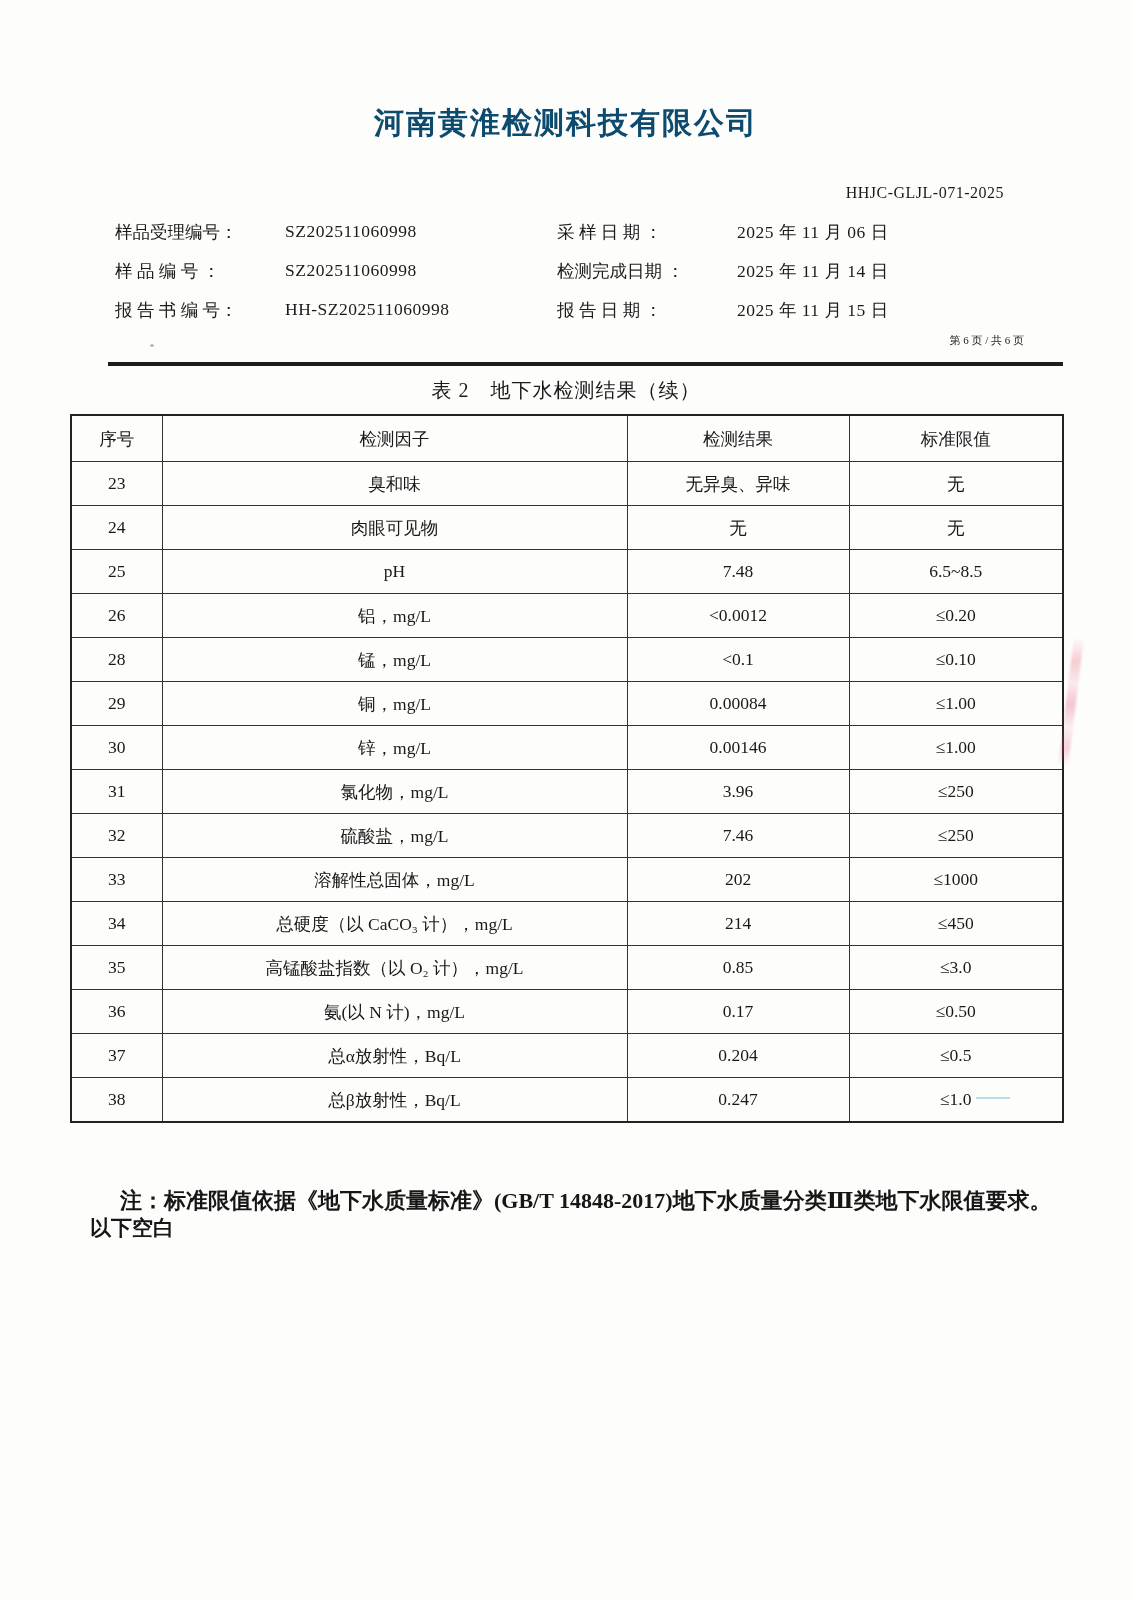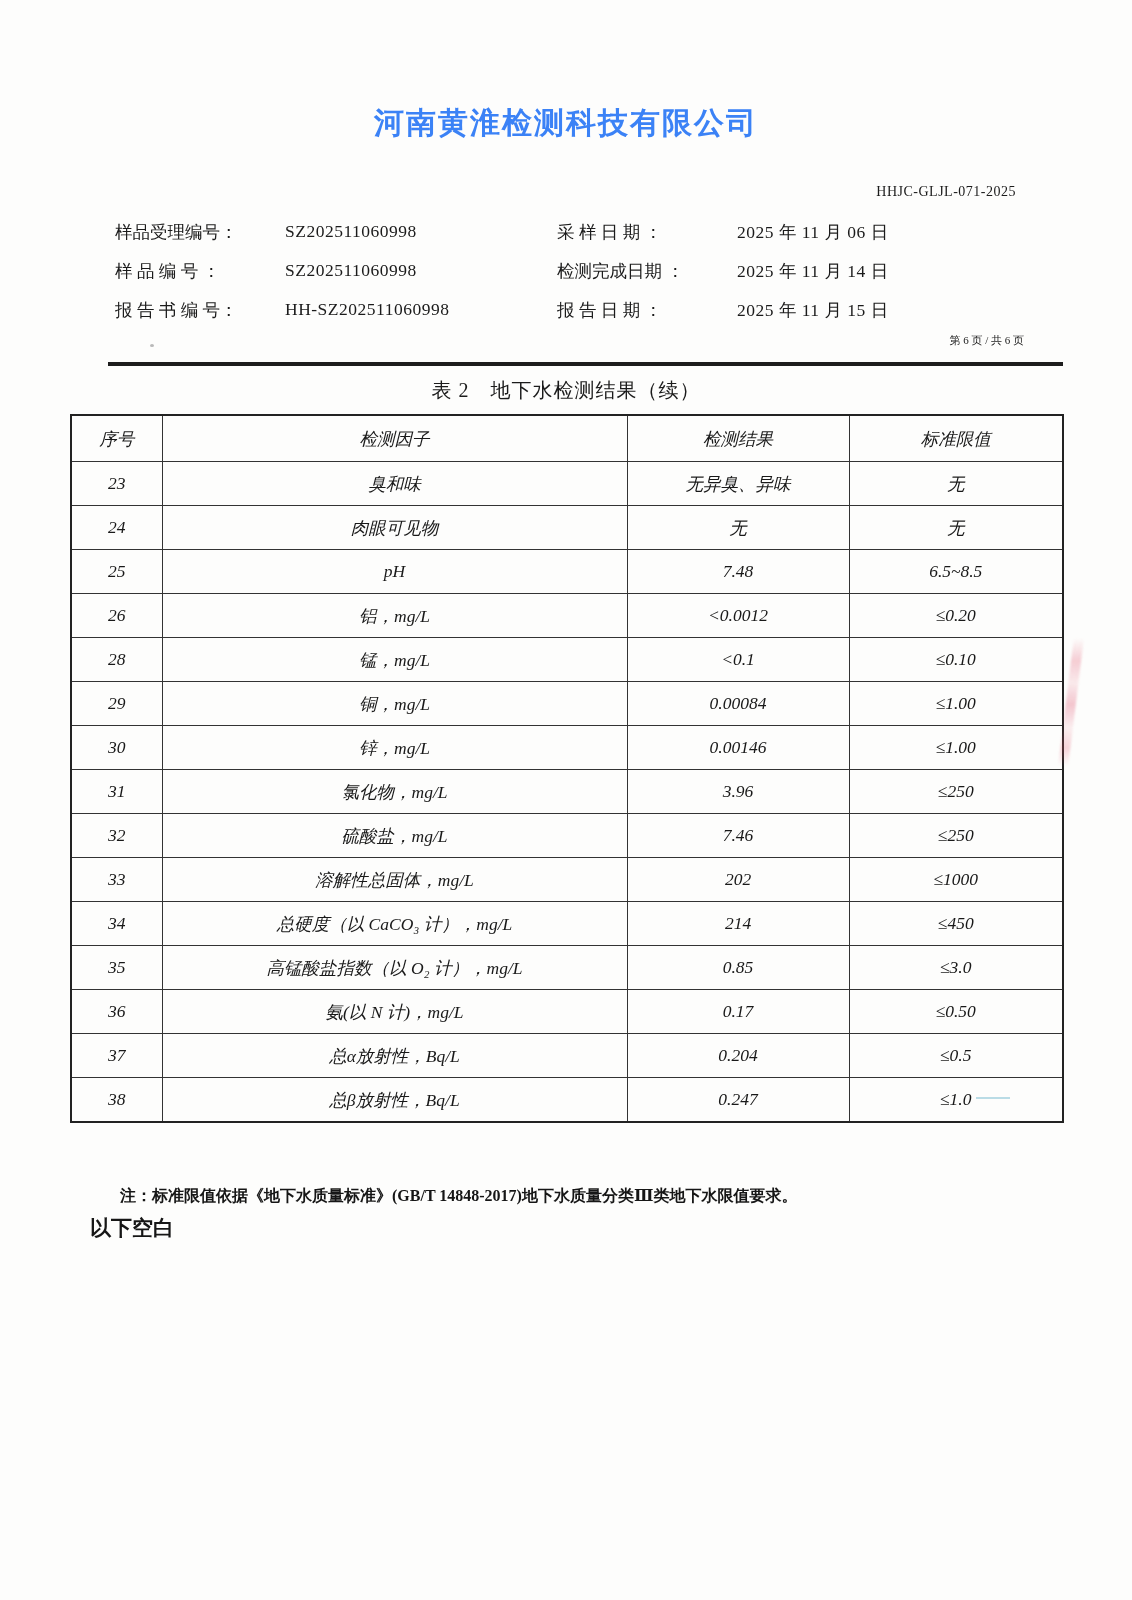--- a/index.html
+++ b/index.html
@@ -9,32 +9,32 @@
     margin:0 auto;
     background:#fdfdfc;
     font-family:"Liberation Serif","DejaVu Serif",serif;
     color:#1b1b1b;
     overflow:hidden;
   }
   .company{
     position:absolute;top:103px;left:0;right:0;
     text-align:center;
     font-size:30px;font-weight:700;letter-spacing:2px;
-    color:#3b82f6;
+    color:#0c4a6e;
   }
   .report-title{
     position:absolute;top:160px;left:0;right:0;
     text-align:center;
     font-size:32px;font-weight:700;
     letter-spacing:20px;text-indent:20px;
     color:#161616;
   }
   .report-code{
-    position:absolute;top:184px;right:116px;
-    font-size:14px;letter-spacing:0.5px;
+    position:absolute;top:184px;right:128px;
+    font-size:16px;letter-spacing:0.5px;
   }
   .meta{
     position:absolute;top:212px;left:115px;width:920px;
     font-size:17.5px;
   }
   .meta-row{display:flex;height:39px;align-items:center;}
   .meta-label-left{width:170px;white-space:pre;}
   .meta-value-left{width:272px;letter-spacing:0.5px;}
   .meta-label-right{width:180px;white-space:pre;}
   .meta-value-right{letter-spacing:0.5px;}
@@ -59,28 +59,28 @@
   }
   .result-table th,.result-table td{
     border:1px solid #333;
     text-align:center;vertical-align:middle;
     font-size:17.5px;font-weight:400;
     padding:0;
     color:#191919;
   }
   .result-table th{height:45px;}
   .result-table td{height:43px;}
-  .result-table{border:2.5px solid #222;font-style:italic;}
+  .result-table{border:2.5px solid #222;}
   .col-no{width:91px;}
   .col-factor{width:465px;}
   .col-result{width:222px;}
   .col-limit{width:214px;}
   .note{
     position:absolute;top:1186px;left:120px;
-    font-size:16px;font-weight:600;
+    font-size:22px;font-weight:600;
     color:#161616;
   }
   .blank-marker{
     position:absolute;top:1214px;left:90px;
     font-size:21px;font-weight:600;
     color:#161616;
   }
   .red-smudge{
     position:absolute;top:638px;left:1066px;width:10px;height:128px;
     background:linear-gradient(175deg,

